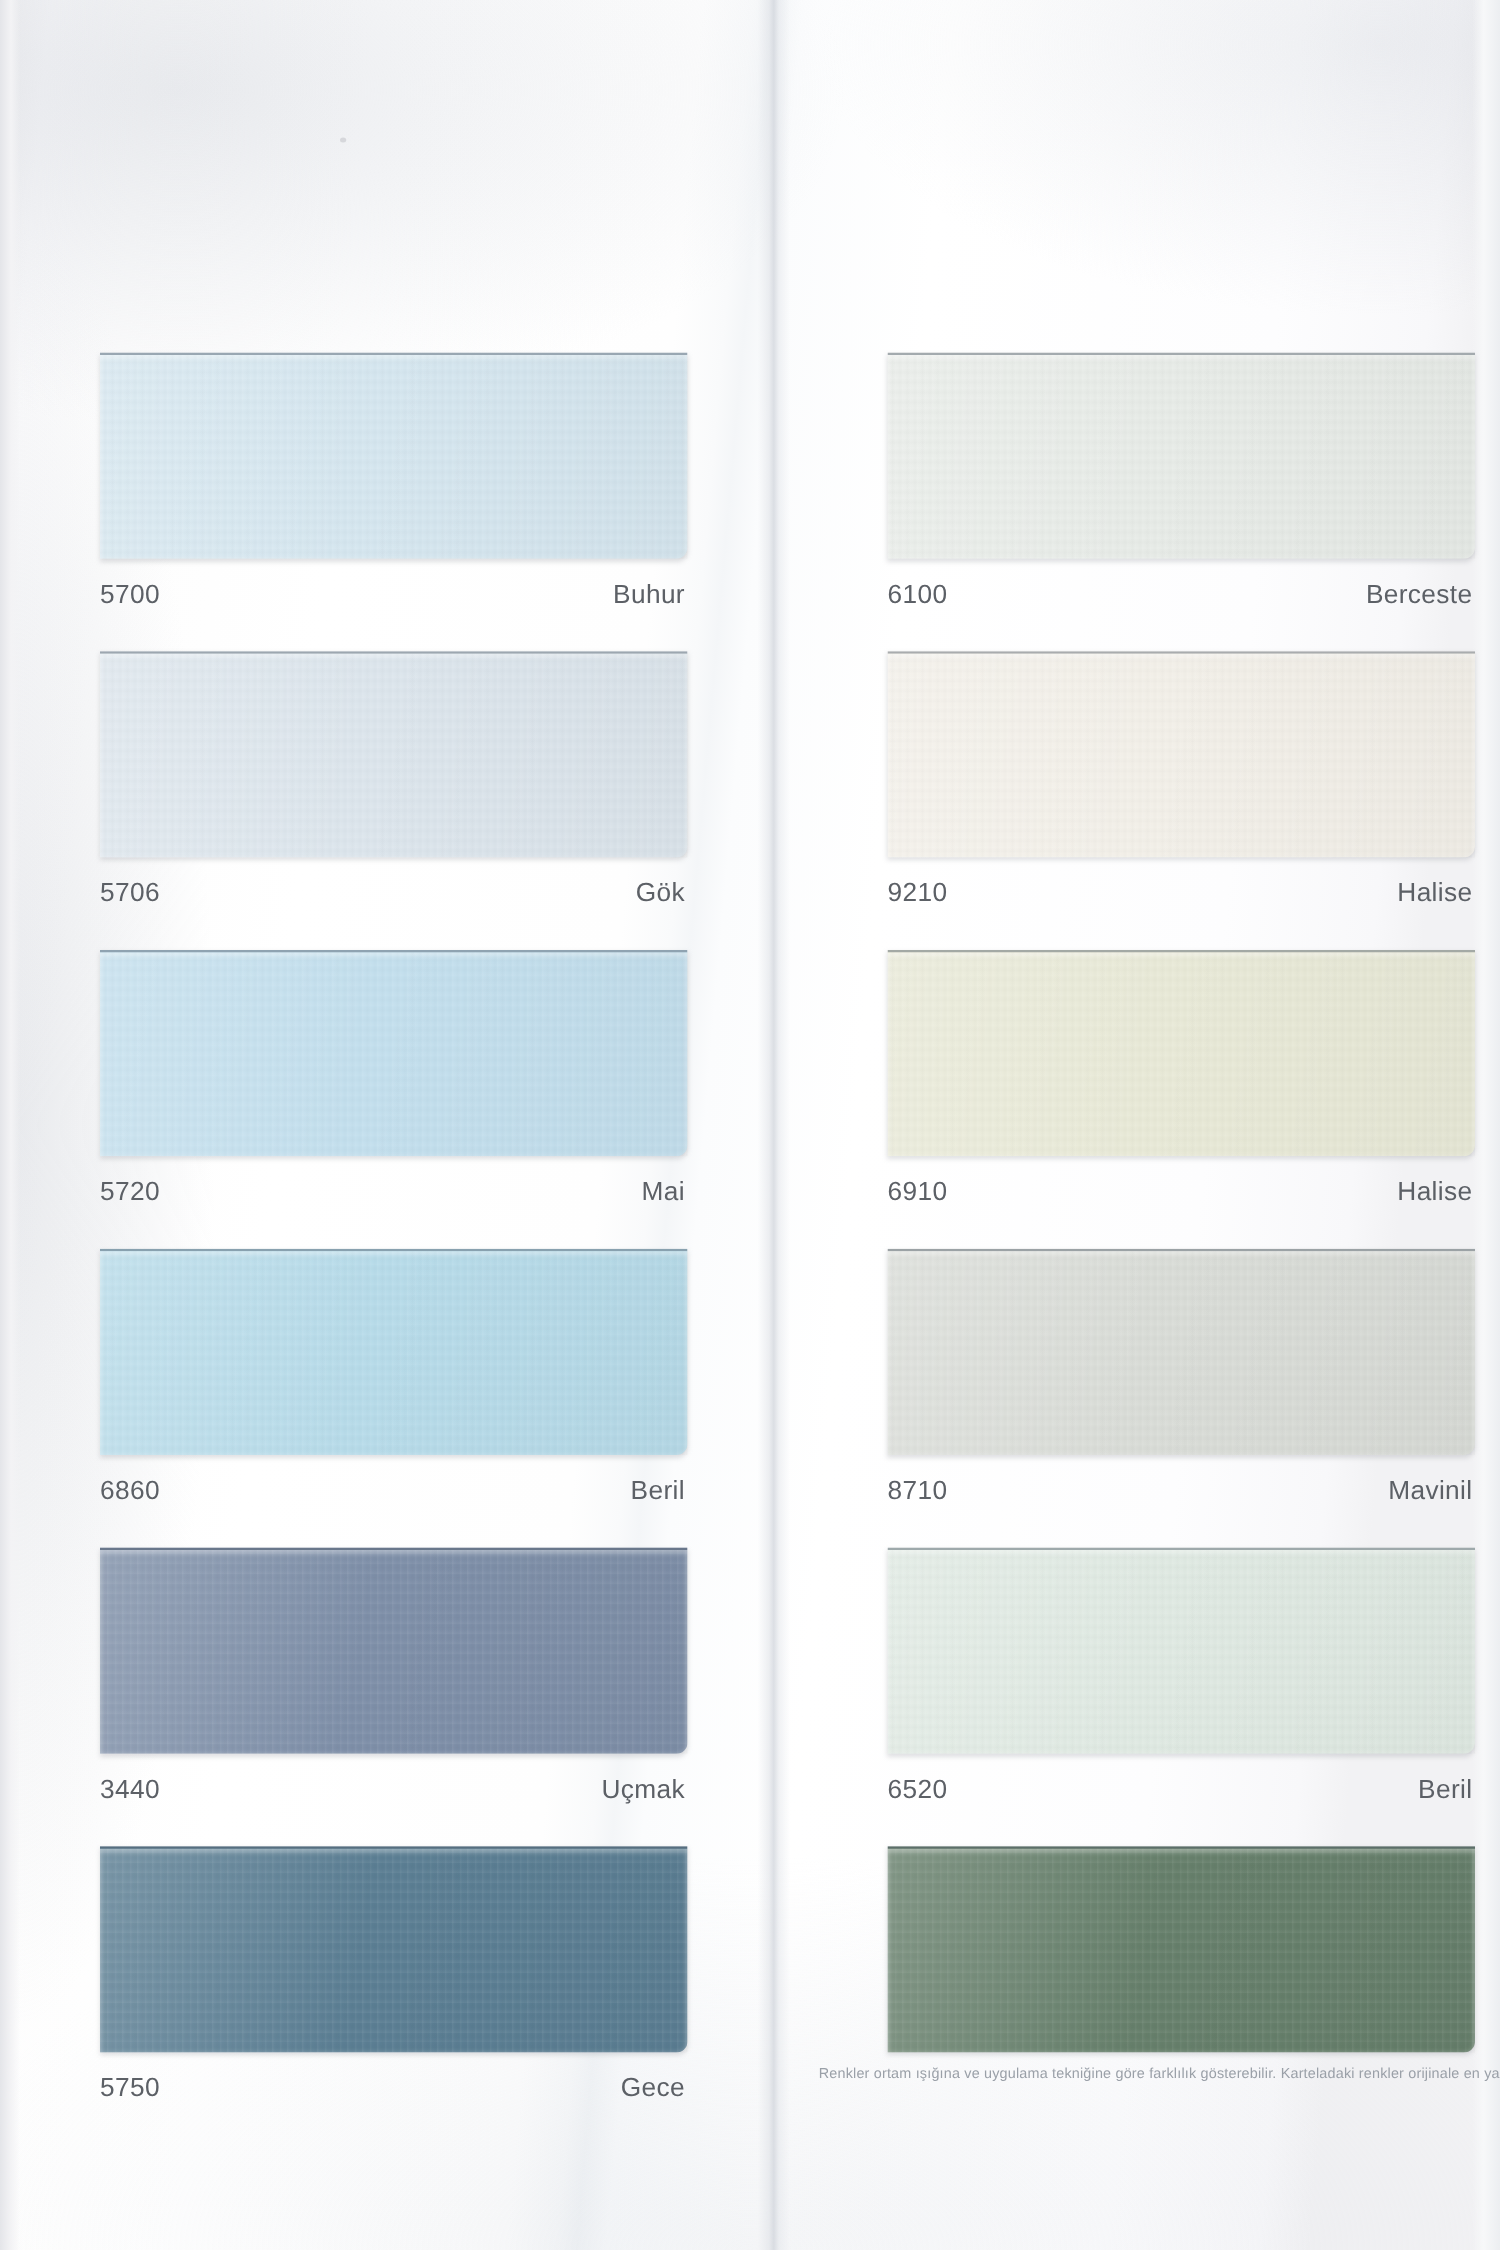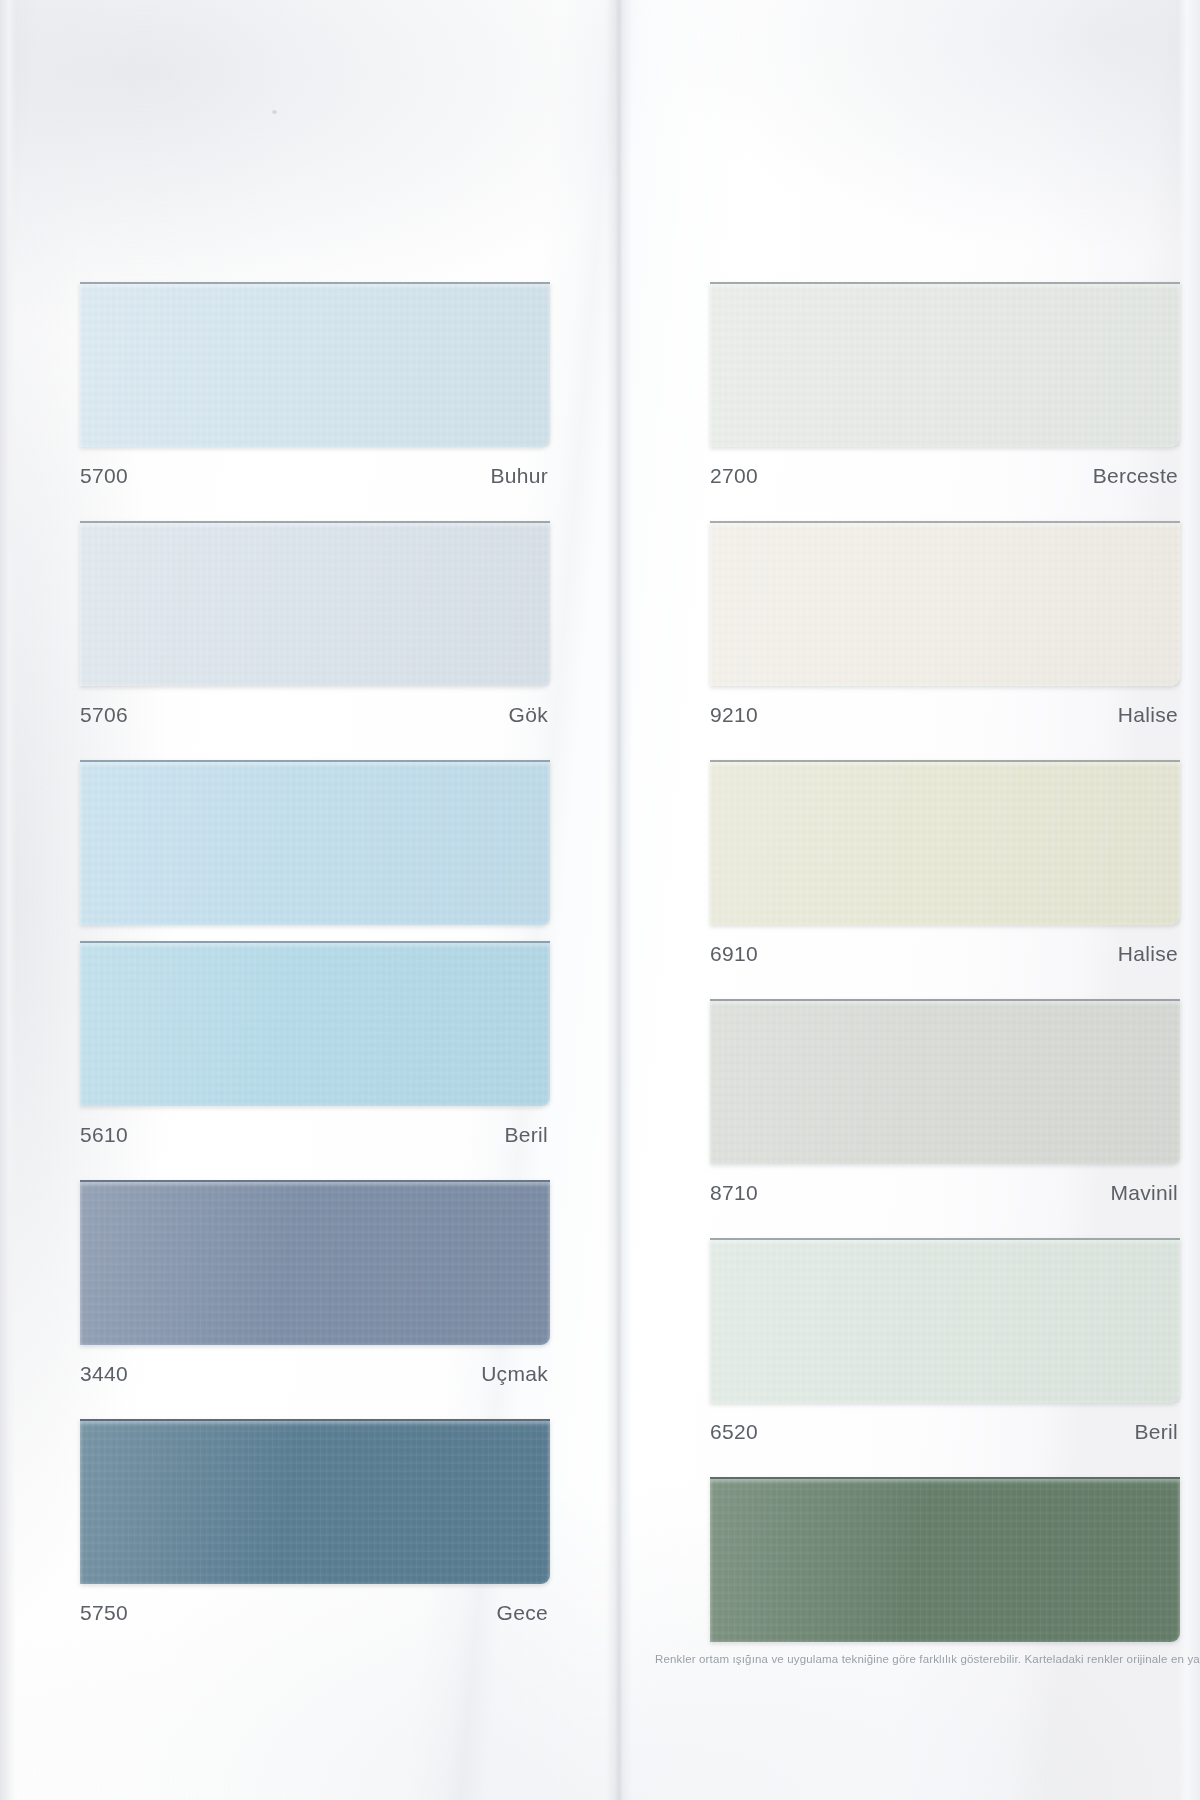--- a/index.html
+++ b/index.html
@@ -189,25 +189,29 @@
       </div>
       <div class="swatch-block">
         <div class="swatch-chip clip-corner" style="background: rgb(220, 229, 236);"></div>
         <div class="swatch-label">
           <span class="swatch-code">5706</span>
           <span class="swatch-name">Gök</span>
         </div>
       </div>
       <div class="swatch-block">
         <div class="swatch-chip clip-corner" style="background: rgb(195, 223, 237);"></div>
+        <div class="swatch-label">
+          <span class="swatch-code">5720</span>
+          <span class="swatch-name">Mai</span>
+        </div>
       </div>
       <div class="swatch-block">
         <div class="swatch-chip clip-corner" style="background: rgb(183, 219, 233);"></div>
         <div class="swatch-label">
-          <span class="swatch-code">5610</span>
+          <span class="swatch-code">6860</span>
           <span class="swatch-name">Beril</span>
         </div>
       </div>
       <div class="swatch-block">
         <div class="swatch-chip clip-corner" style="background: rgb(126, 143, 168);"></div>
         <div class="swatch-label">
           <span class="swatch-code">3440</span>
           <span class="swatch-name">Uçmak</span>
         </div>
       </div>
@@ -216,21 +220,21 @@
         <div class="swatch-label">
           <span class="swatch-code">5750</span>
           <span class="swatch-name">Gece</span>
         </div>
       </div>
     </div>
   <div class="column" id="col-right">
       <div class="swatch-block">
         <div class="swatch-chip clip-corner" style="background: rgb(231, 235, 231);"></div>
         <div class="swatch-label">
-          <span class="swatch-code">2700</span>
+          <span class="swatch-code">6100</span>
           <span class="swatch-name">Berceste</span>
         </div>
       </div>
       <div class="swatch-block">
         <div class="swatch-chip clip-corner" style="background: rgb(242, 239, 232);"></div>
         <div class="swatch-label">
           <span class="swatch-code">9210</span>
           <span class="swatch-name">Halise</span>
         </div>
       </div>

